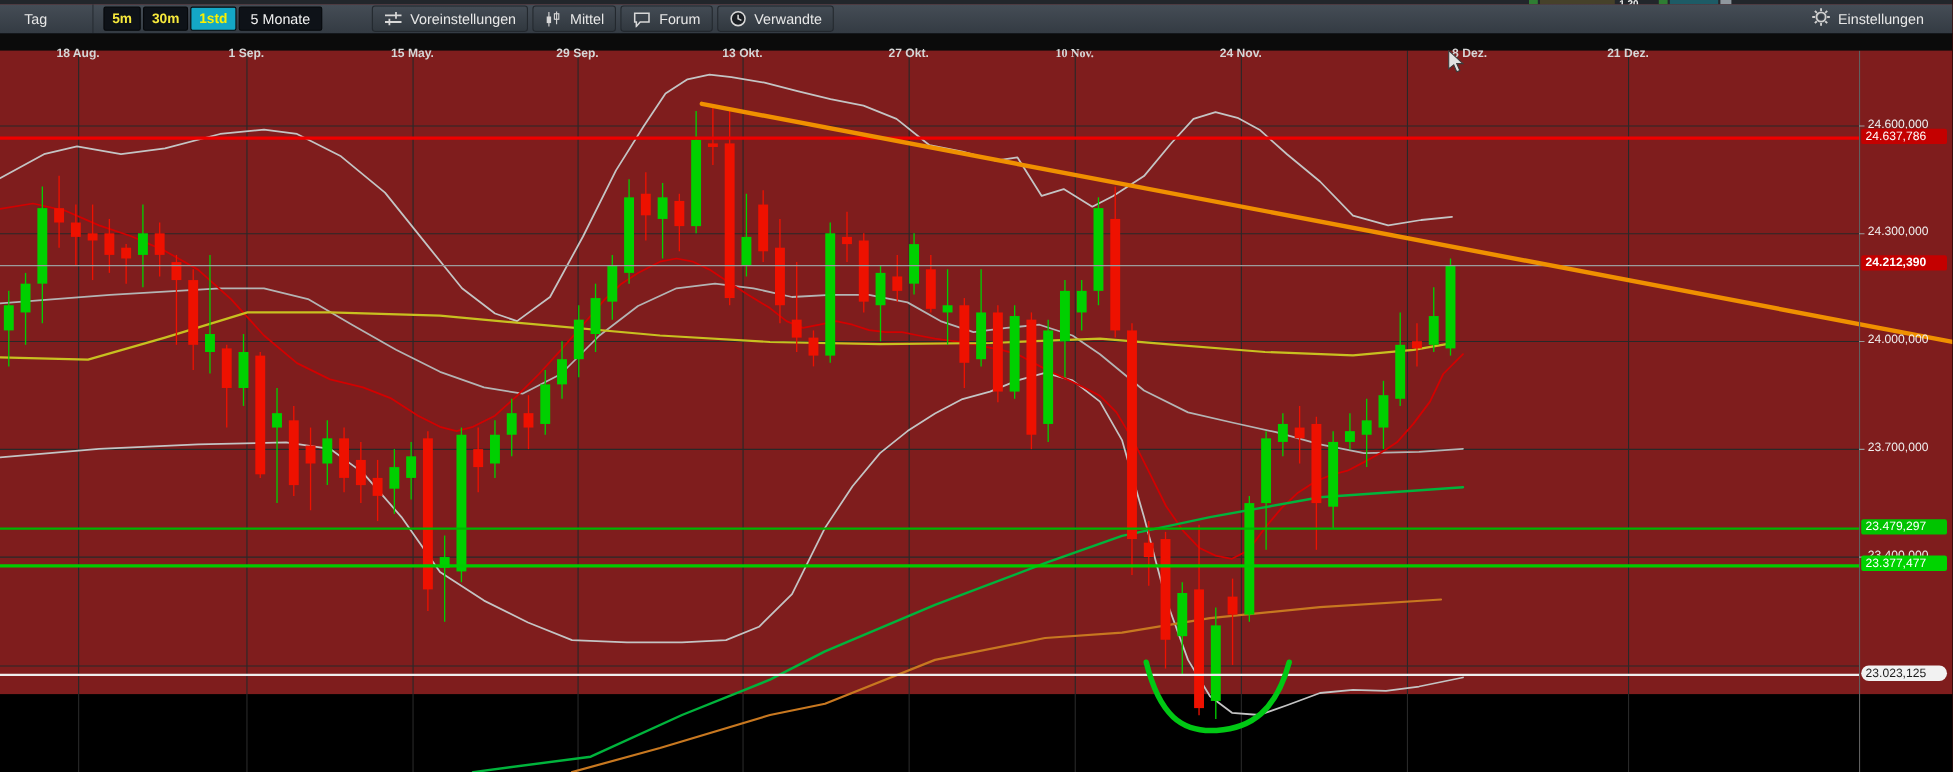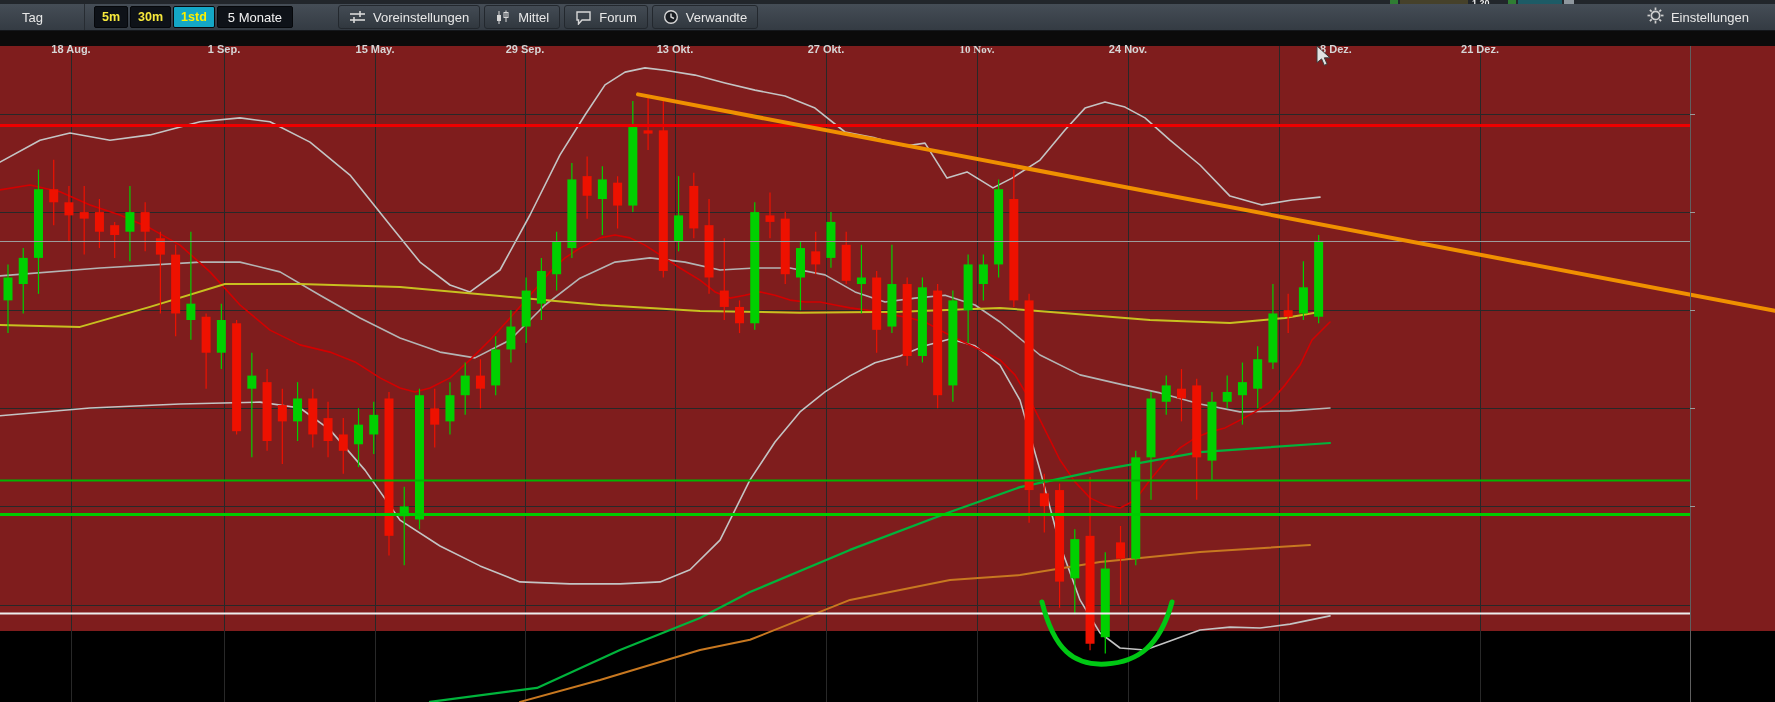--- a/index.html
+++ b/index.html
@@ -352,19 +352,31 @@
       <line x1="638" y1="94.38" x2="1775" y2="310.85400000000004" stroke="#f09000" stroke-width="4" stroke-linecap="round"></line>
       <path d="M 1042 602 C 1054 650 1074 666 1106 664 C 1138 662 1160 646 1172 602" fill="none" stroke="#00c814" stroke-width="5" stroke-linecap="round"></path>
       <line x1="1690.5" y1="46" x2="1690.5" y2="702" stroke="#5f5f5f" stroke-width="1"></line>
       <line x1="1690" y1="114.5" x2="1695" y2="114.5" stroke="#9a9a9a" stroke-width="1"></line>
       <line x1="1690" y1="212.5" x2="1695" y2="212.5" stroke="#9a9a9a" stroke-width="1"></line>
       <line x1="1690" y1="310.5" x2="1695" y2="310.5" stroke="#9a9a9a" stroke-width="1"></line>
       <line x1="1690" y1="408.5" x2="1695" y2="408.5" stroke="#9a9a9a" stroke-width="1"></line>
       <line x1="1690" y1="506.5" x2="1695" y2="506.5" stroke="#9a9a9a" stroke-width="1"></line>
     </svg>
 
+  <div id="price-axis">
+      <div class="axis-label" style="top: 61px;">24.600,000</div>
+      <div class="axis-label" style="top: 159.1px;">24.300,000</div>
+      <div class="axis-label" style="top: 257.2px;">24.000,000</div>
+      <div class="axis-label" style="top: 355.3px;">23.700,000</div>
+      <div class="axis-label" style="top: 453.4px;">23.400,000</div>
+      <div class="axis-marker" style="top: 70.5px; background: rgb(196, 0, 0); color: rgb(255, 255, 255);">24.637,786</div>
+      <div class="axis-marker" style="top: 186.248px; background: rgb(196, 0, 0); color: rgb(255, 255, 255); font-weight: 700;">24.212,390</div>
+      <div class="axis-marker" style="top: 425.97px; background: rgb(0, 196, 0); color: rgb(255, 255, 255);">23.479,297</div>
+      <div class="axis-marker" style="top: 459.265px; background: rgb(0, 212, 0); color: rgb(255, 255, 255);">23.377,477</div>
+      <div class="axis-marker pill" style="top: 558.5px; background: rgb(242, 242, 242); color: rgb(28, 28, 28);">23.023,125</div>
+    </div>
 
   <div id="cursor" style="left:1316px;top:46px;">
     <svg width="15" height="21" viewBox="0 0 15 21">
       <polygon points="1,0 1,16.6 5.6,12.9 8.3,19.3 11.1,18 8.3,11.8 14,11.8" fill="#e2e2e2" stroke="#3c3c3c" stroke-width="1"></polygon>
     </svg>
   </div>
 </div>
 
 </body></html>

